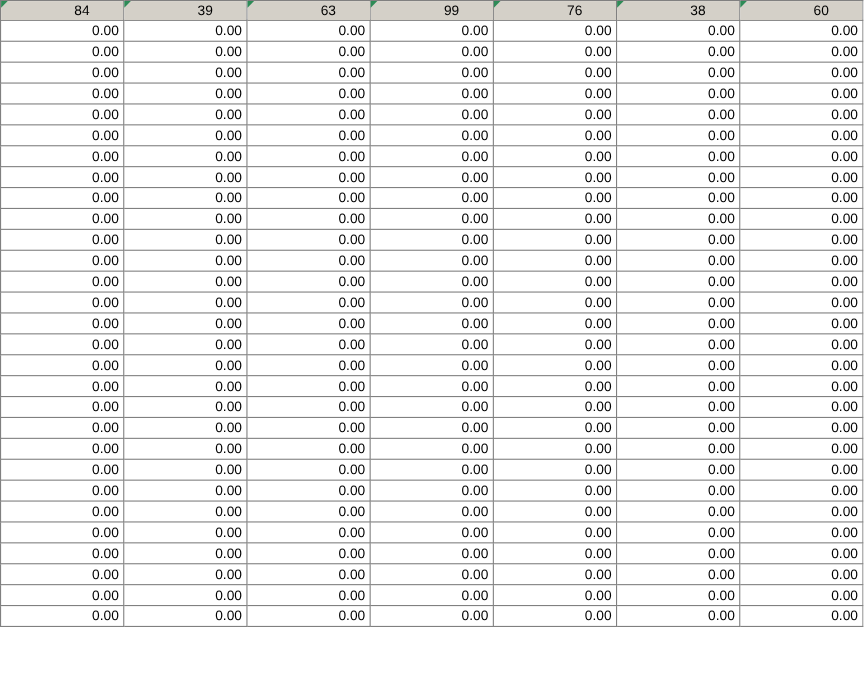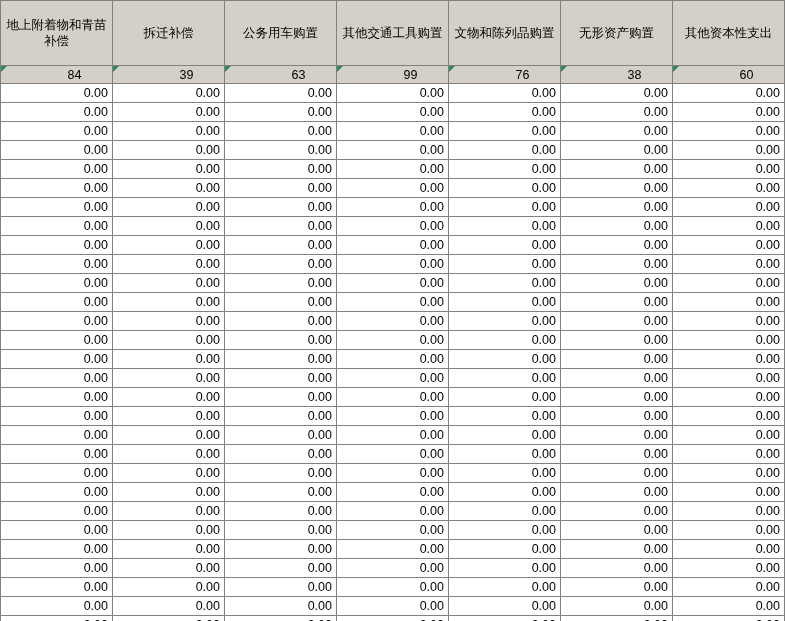--- a/index.html
+++ b/index.html
@@ -67,29 +67,20 @@
     padding-right: 4px;
     white-space: nowrap;
     font-family: "Liberation Sans", sans-serif;
   }
 </style>
 </head>
 <body>
 
 <table class="grid">
   <thead>
-    <tr class="header-row">
-      <th>地上附着物和青苗补偿</th>
-      <th>拆迁补偿</th>
-      <th>公务用车购置</th>
-      <th>其他交通工具购置</th>
-      <th>文物和陈列品购置</th>
-      <th>无形资产购置</th>
-      <th>其他资本性支出</th>
-    </tr>
     <tr class="index-row">
       <td><span class="marker"></span><span>84</span></td>
       <td><span class="marker"></span><span>39</span></td>
       <td><span class="marker"></span><span>63</span></td>
       <td><span class="marker"></span><span>99</span></td>
       <td><span class="marker"></span><span>76</span></td>
       <td><span class="marker"></span><span>38</span></td>
       <td><span class="marker"></span><span>60</span></td>
     </tr>
   </thead>

